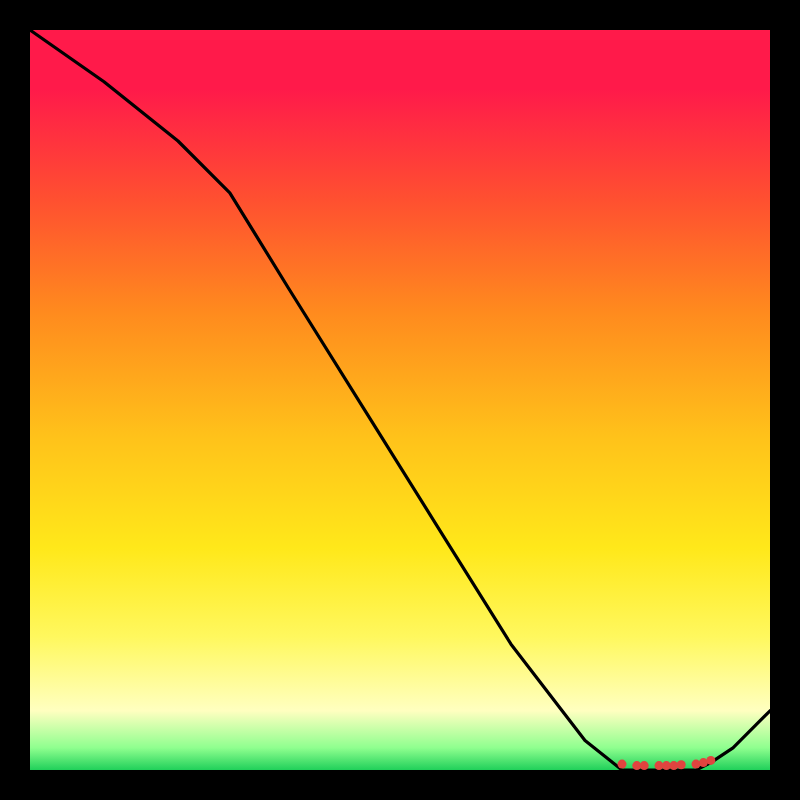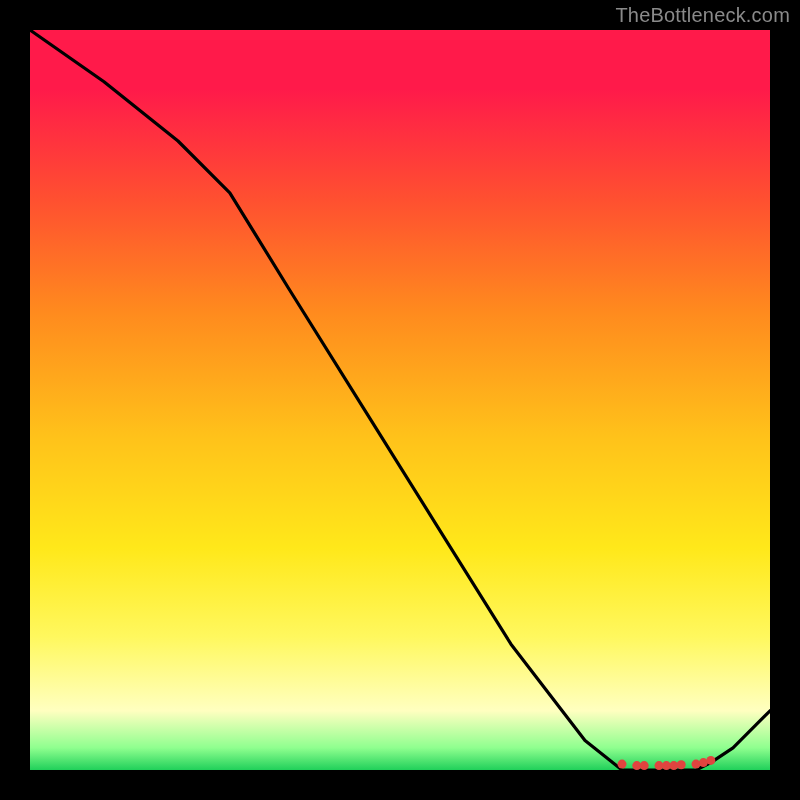--- a/index.html
+++ b/index.html
@@ -51,21 +51,20 @@
     top: 0;
     width: 740px;
     height: 740px;
     overflow: visible;
   }
 </style>
 </head>
 <body>
 
 <div class="frame">
-  <div class="attribution">TheBottleneck.com</div>
 
   <div class="plot">
     <svg class="overlay" viewBox="0 0 740 740" preserveAspectRatio="none">
       <polyline id="curve-line" fill="none" stroke="#000" stroke-width="3.2" stroke-linejoin="round" stroke-linecap="round" points="0.0,0.0 74.0,51.8 148.0,111.0 199.8,162.8 259.0,259.0 333.0,377.4 407.0,495.8 481.0,614.2 555.0,710.4 592.0,740.0 614.2,740.0 636.4,740.0 651.2,740.0 666.0,740.0 680.8,732.6 703.0,717.8 740.0,680.8"></polyline>
       <g id="marker-group">
           <circle cx="592.0" cy="734.1" r="4.5" fill="#e0443f"></circle>
           <circle cx="606.8" cy="735.6" r="4.5" fill="#e0443f"></circle>
           <circle cx="614.2" cy="735.6" r="4.5" fill="#e0443f"></circle>
           <circle cx="629.0" cy="735.6" r="4.5" fill="#e0443f"></circle>
           <circle cx="636.4" cy="735.6" r="4.5" fill="#e0443f"></circle>

